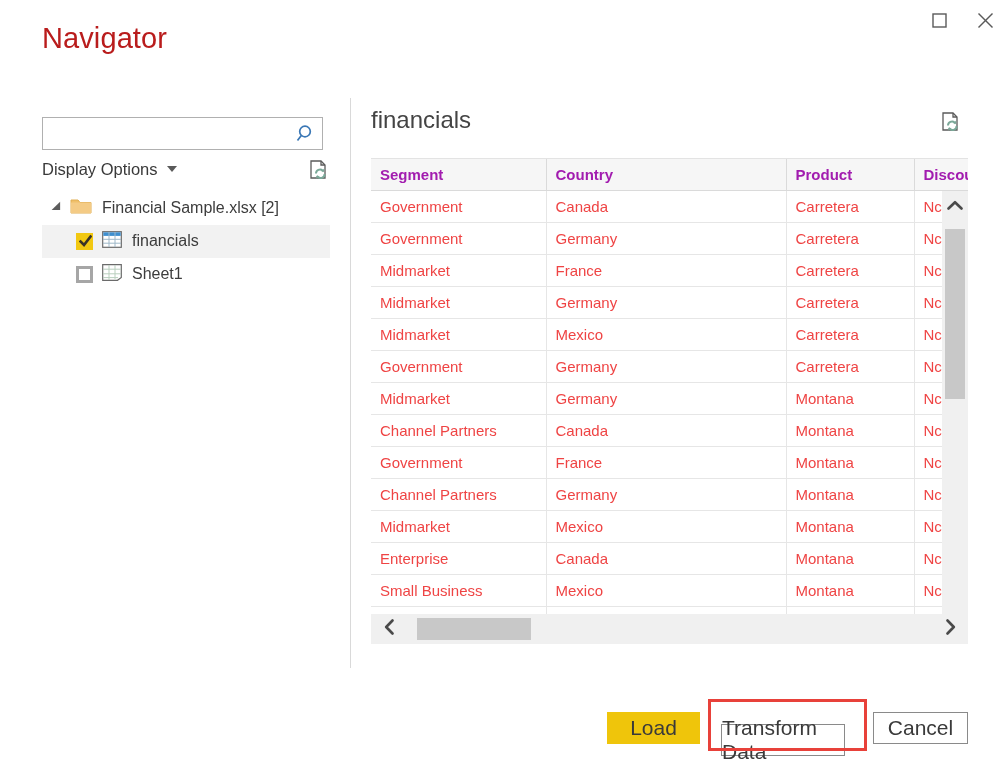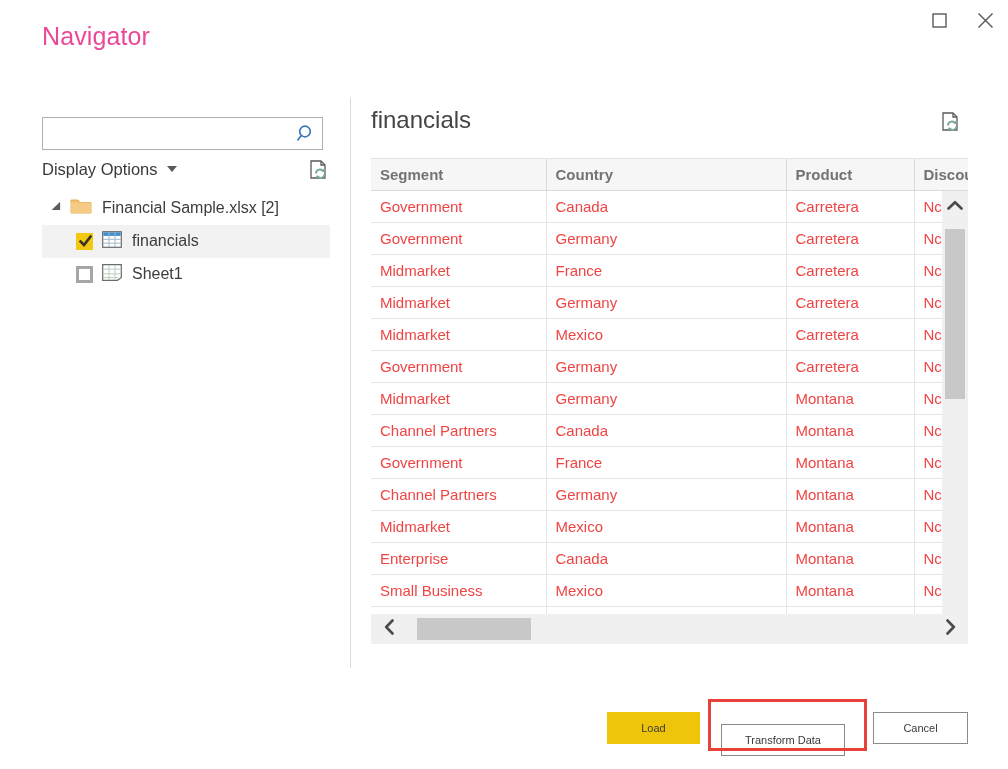--- a/index.html
+++ b/index.html
@@ -35,23 +35,23 @@
     border: none;
     cursor: default;
   }
   .win-btn svg { display: block; }
 
   
   .dialog-title {
     position: absolute;
     left: 42px;
     top: 24px;
-    font-size: 25px;
+    font-size: 29px;
     font-weight: 400;
-    color: #ec4899;
+    color: #b91c1c;
     letter-spacing: 0.1px;
     line-height: 1;
   }
 
   
   .left-panel {
     position: absolute;
     left: 42px;
     top: 117px;
     width: 288px;
@@ -222,21 +222,21 @@
   }
   table.grid {
     border-collapse: collapse;
     table-layout: fixed;
     width: 720px;
     font-size: 15px;
   }
   table.grid th {
     background: #f6f6f6;
     font-weight: bold;
-    color: #737373;
+    color: #a21caf;
     text-align: left;
     height: 31px;
     padding: 0 0 0 9px;
     border-right: 1px solid #dadada;
     border-bottom: 1px solid #dadada;
     white-space: nowrap;
     overflow: hidden;
   }
   table.grid td {
     height: 31px;
@@ -316,21 +316,21 @@
     position: absolute;
     left: 0;
     top: 708px;
     width: 1008px;
     height: 42px;
   }
   .btn {
     position: absolute;
     height: 32px;
     font-family: "Liberation Sans", sans-serif;
-    font-size: 11px;
+    font-size: 21px;
     color: #3a3a3a;
     display: flex;
     align-items: center;
     justify-content: center;
     box-sizing: border-box;
     cursor: default;
   }
   .btn-load {
     left: 607px;
     top: 4px;

